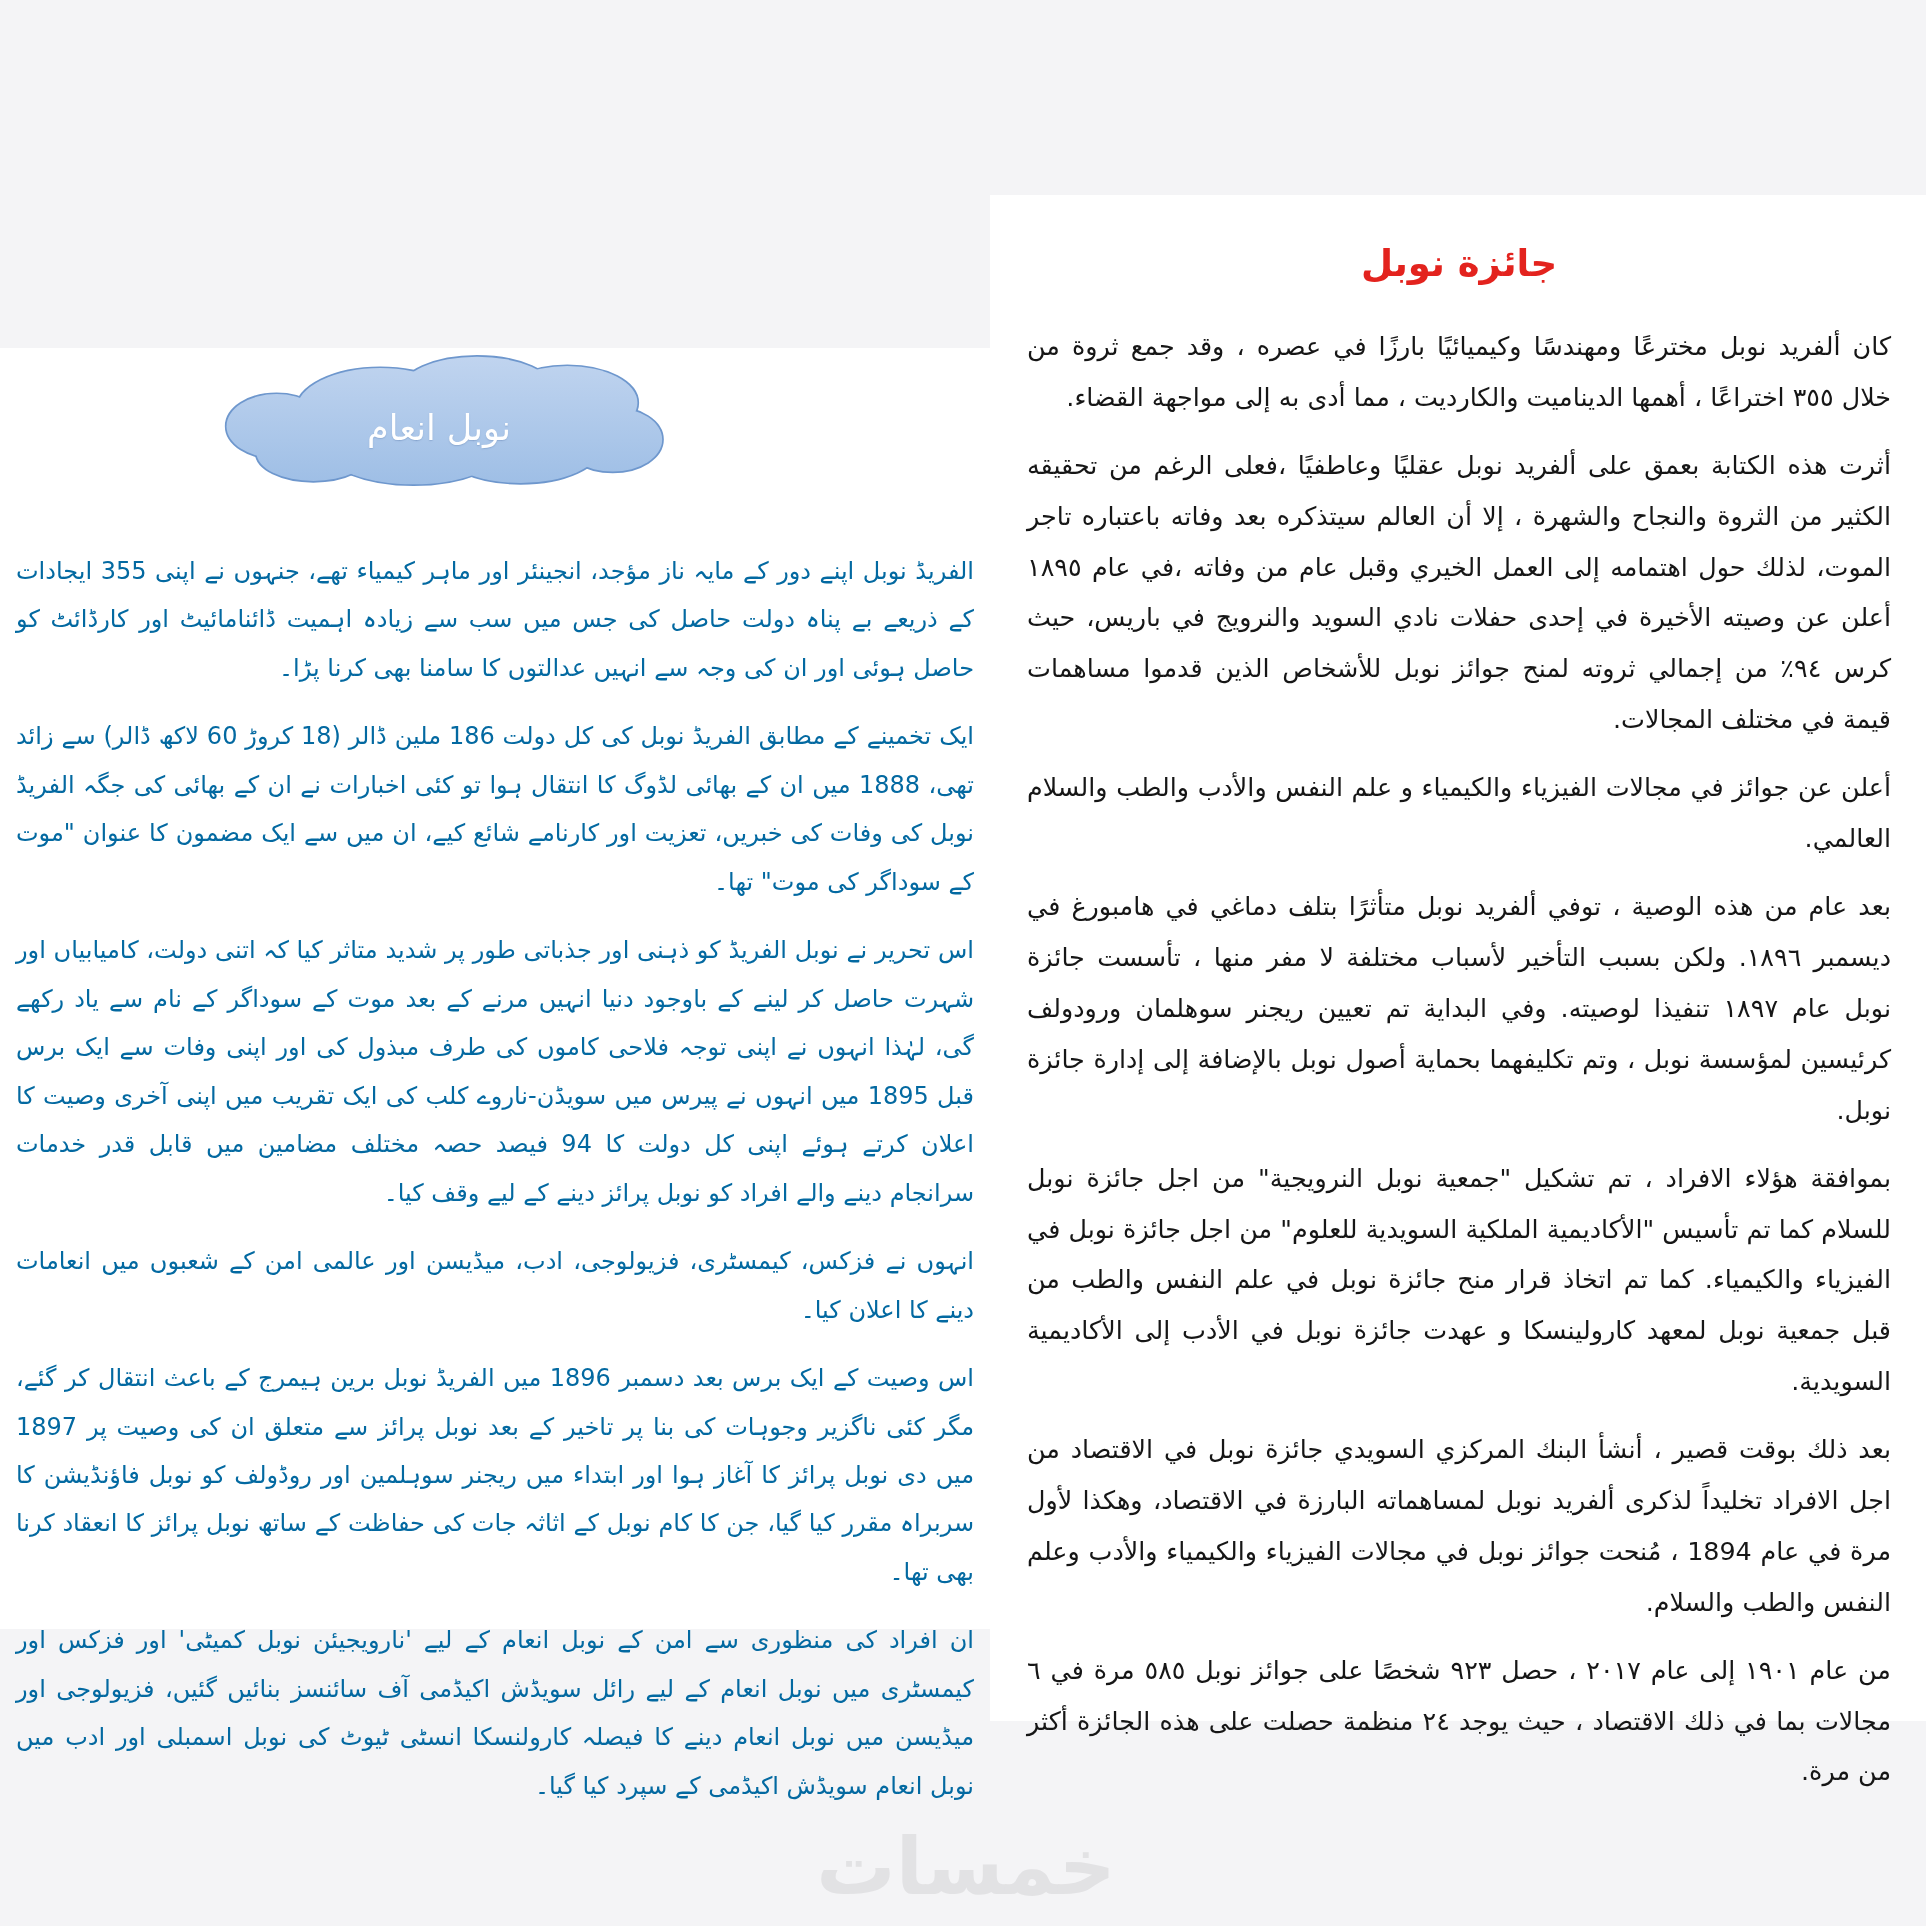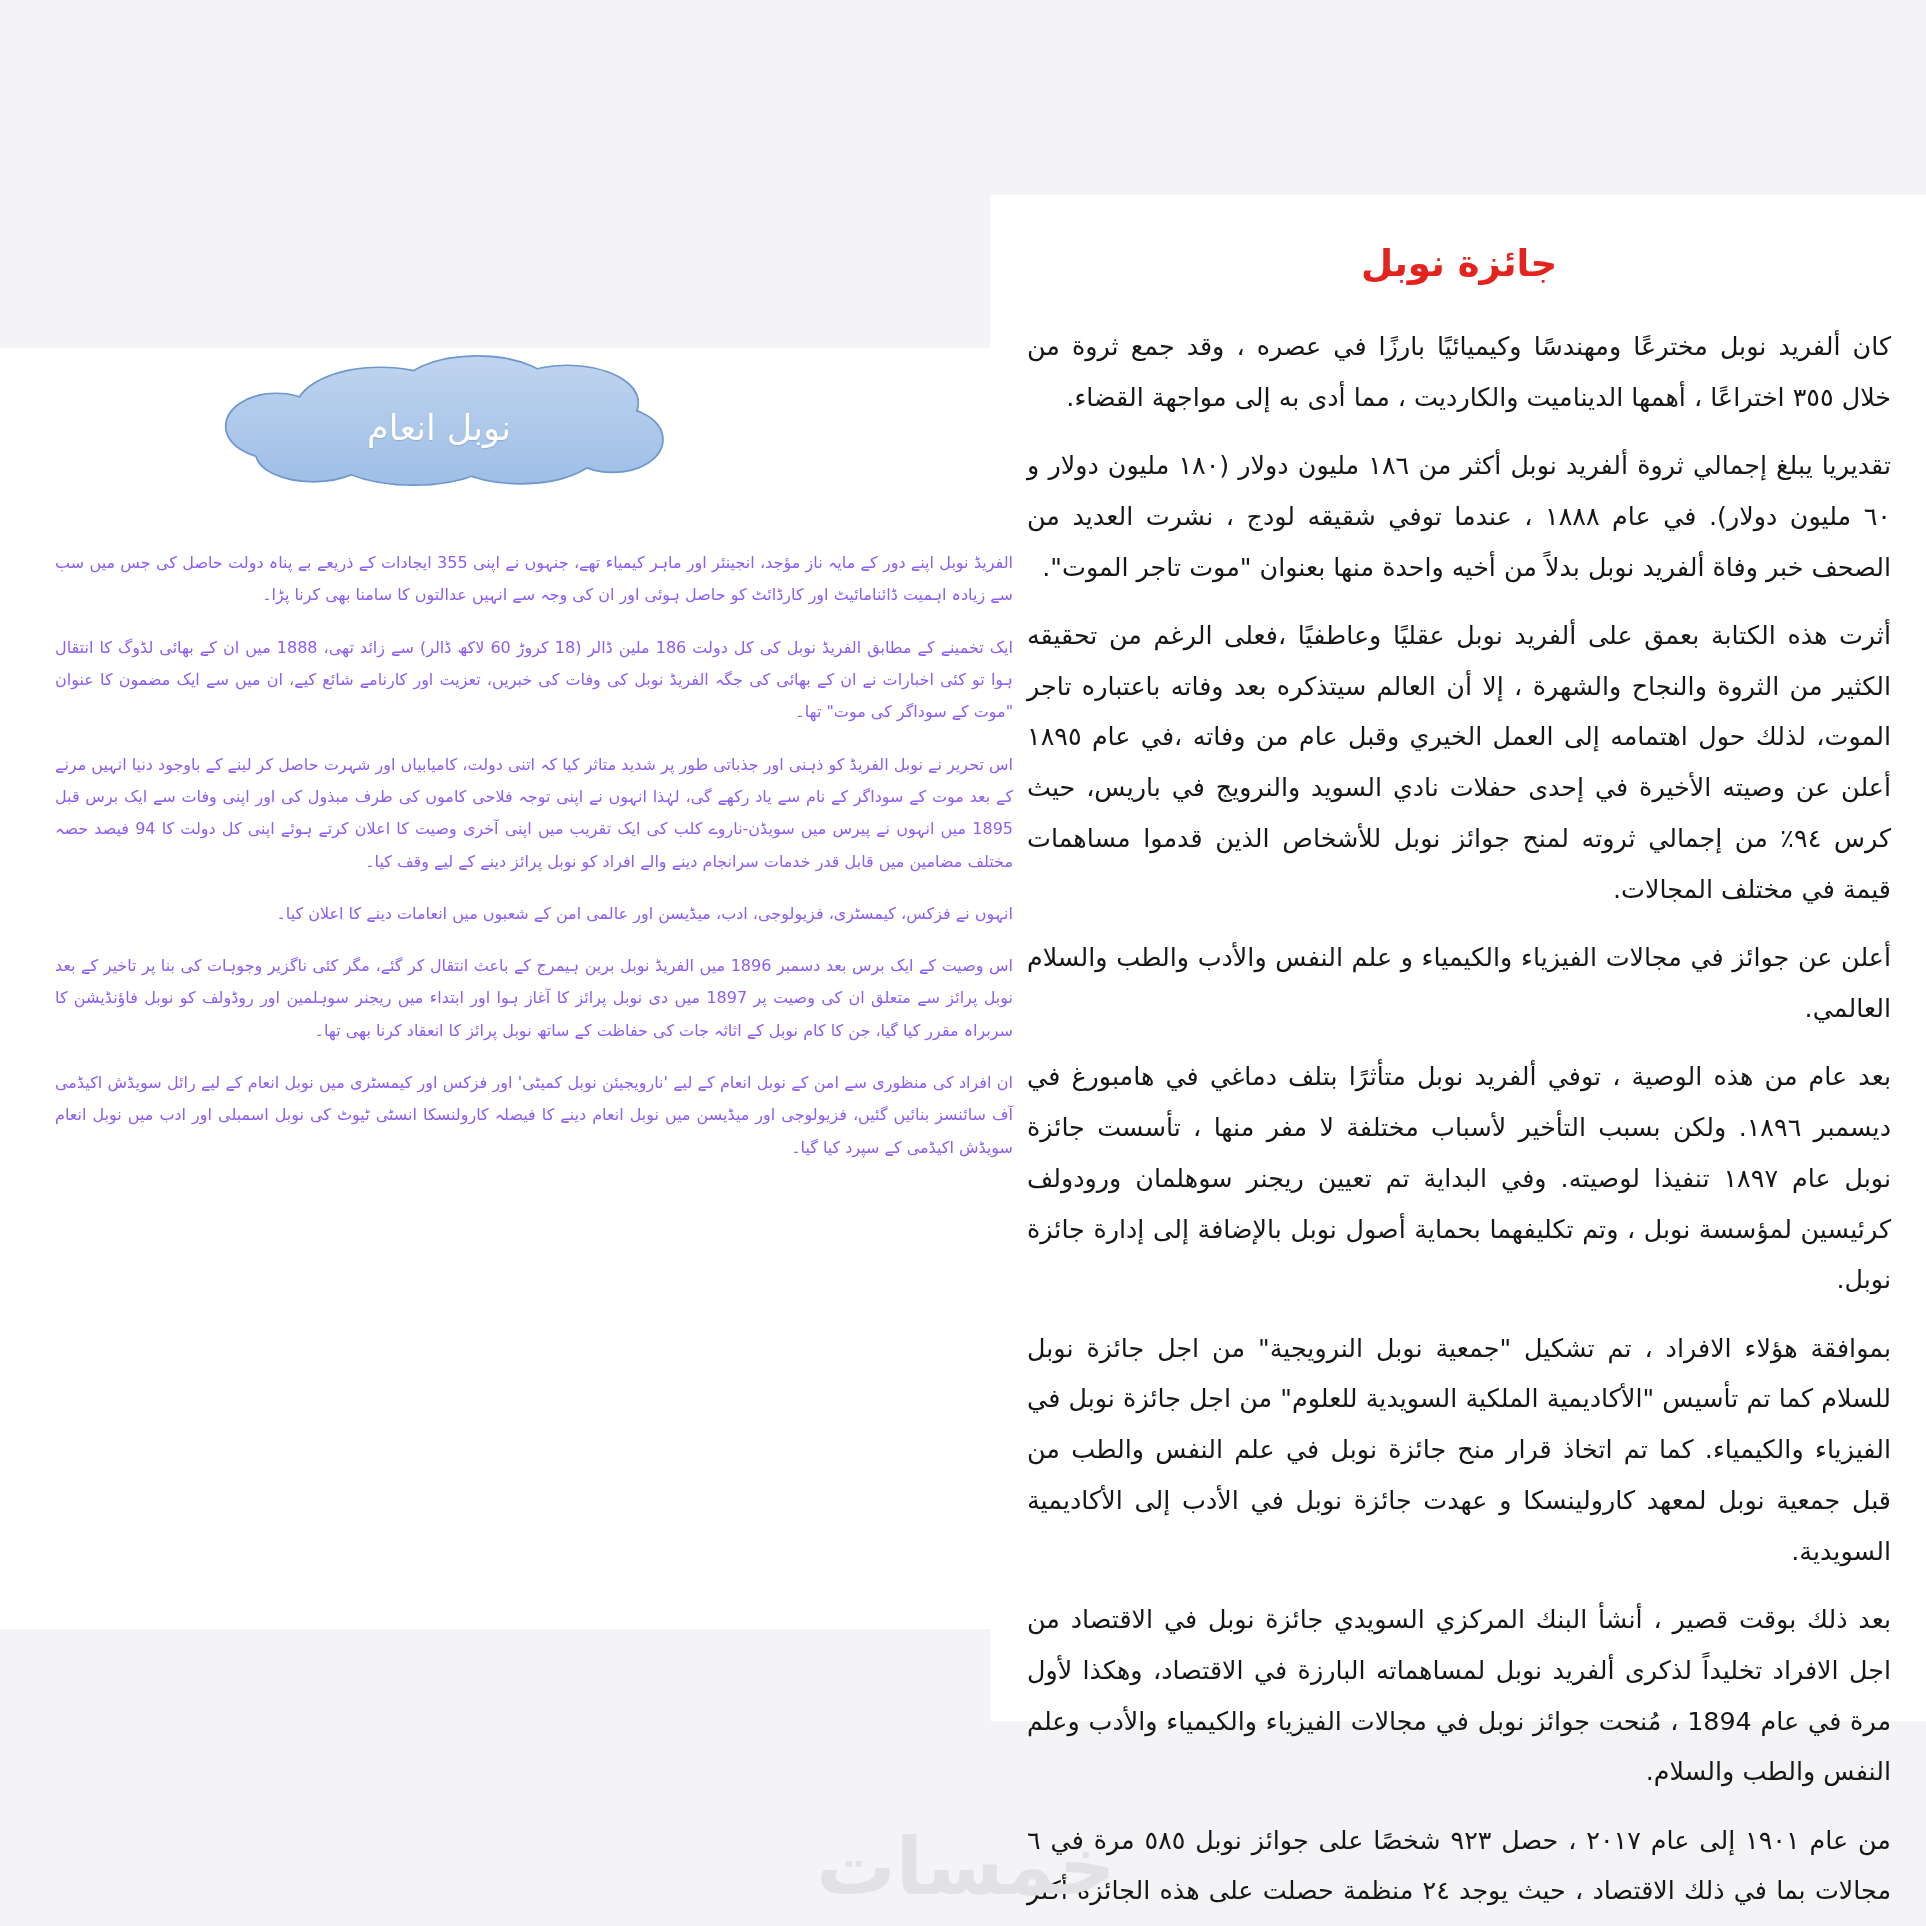--- a/index.html
+++ b/index.html
@@ -43,26 +43,25 @@
     font-size: 35px;
     white-space: nowrap;
     direction: rtl;
     text-shadow: 0 0.7px 1.3px rgba(90,120,170,0.35);
   }
   .urdu-text {
     position: absolute;
     left: 16px; top: 547px;
     width: 958px;
     direction: rtl;
-    color: #8b5cf6;
-    font-size: 16px;
+    color: #0369a1;
+    font-size: 24px;
     line-height: 2.02;
     text-align: justify;
     text-align-last: right;
-    margin-left: 39px;
   }
   .urdu-text p { margin: 0 0 20px 0; }
   .arabic-col {
     position: absolute;
     left: 1027px; top: 242px;
     width: 864px;
     direction: rtl;
     color: #161616;
   }
   .arabic-title {
@@ -139,21 +138,20 @@
     <p>ایک تخمینے کے مطابق الفریڈ نوبل کی کل دولت 186 ملین ڈالر (18 کروڑ 60 لاکھ ڈالر) سے زائد تھی، 1888 میں ان کے بھائی لڈوگ کا انتقال ہوا تو کئی اخبارات نے ان کے بھائی کی جگہ الفریڈ نوبل کی وفات کی خبریں، تعزیت اور کارنامے شائع کیے، ان میں سے ایک مضمون کا عنوان "موت کے سوداگر کی موت" تھا۔</p>
     <p>اس تحریر نے نوبل الفریڈ کو ذہنی اور جذباتی طور پر شدید متاثر کیا کہ اتنی دولت، کامیابیاں اور شہرت حاصل کر لینے کے باوجود دنیا انہیں مرنے کے بعد موت کے سوداگر کے نام سے یاد رکھے گی، لہٰذا انہوں نے اپنی توجہ فلاحی کاموں کی طرف مبذول کی اور اپنی وفات سے ایک برس قبل 1895 میں انہوں نے پیرس میں سویڈن-ناروے کلب کی ایک تقریب میں اپنی آخری وصیت کا اعلان کرتے ہوئے اپنی کل دولت کا 94 فیصد حصہ مختلف مضامین میں قابل قدر خدمات سرانجام دینے والے افراد کو نوبل پرائز دینے کے لیے وقف کیا۔</p>
     <p>انہوں نے فزکس، کیمسٹری، فزیولوجی، ادب، میڈیسن اور عالمی امن کے شعبوں میں انعامات دینے کا اعلان کیا۔</p>
     <p>اس وصیت کے ایک برس بعد دسمبر 1896 میں الفریڈ نوبل برین ہیمرج کے باعث انتقال کر گئے، مگر کئی ناگزیر وجوہات کی بنا پر تاخیر کے بعد نوبل پرائز سے متعلق ان کی وصیت پر 1897 میں دی نوبل پرائز کا آغاز ہوا اور ابتداء میں ریجنر سوہلمین اور روڈولف کو نوبل فاؤنڈیشن کا سربراہ مقرر کیا گیا، جن کا کام نوبل کے اثاثہ جات کی حفاظت کے ساتھ نوبل پرائز کا انعقاد کرنا بھی تھا۔</p>
     <p>ان افراد کی منظوری سے امن کے نوبل انعام کے لیے 'نارویجیئن نوبل کمیٹی' اور فزکس اور کیمسٹری میں نوبل انعام کے لیے رائل سویڈش اکیڈمی آف سائنسز بنائیں گئیں، فزیولوجی اور میڈیسن میں نوبل انعام دینے کا فیصلہ کارولنسکا انسٹی ٹیوٹ کی نوبل اسمبلی اور ادب میں نوبل انعام سویڈش اکیڈمی کے سپرد کیا گیا۔</p>
   </div>
 
   <div class="arabic-col">
     <p class="arabic-title">جائزة نوبل</p>
     <p class="body">كان ألفريد نوبل مخترعًا ومهندسًا وكيميائيًا بارزًا في عصره ، وقد جمع ثروة من خلال ٣٥٥ اختراعًا ، أهمها الديناميت والكارديت ، مما أدى به إلى مواجهة القضاء.</p>
-    <p class="body">تقديريا يبلغ إجمالي ثروة ألفريد نوبل أكثر من ١٨٦ مليون دولار (١٨٠ مليون دولار و ٦٠ مليون دولار). في عام ١٨٨٨ ، عندما توفي شقيقه لودج ، نشرت العديد من الصحف خبر وفاة ألفريد نوبل بدلاً من أخيه واحدة منها بعنوان "موت تاجر الموت".</p>
     <p class="body">أثرت هذه الكتابة بعمق على ألفريد نوبل عقليًا وعاطفيًا ،فعلى الرغم من تحقيقه الكثير من الثروة والنجاح والشهرة ، إلا أن العالم سيتذكره بعد وفاته باعتباره تاجر الموت، لذلك حول اهتمامه إلى العمل الخيري وقبل عام من وفاته ،في عام ١٨٩٥ أعلن عن وصيته الأخيرة في إحدى حفلات نادي السويد والنرويج في باريس، حيث كرس ٩٤٪ من إجمالي ثروته  لمنح جوائز نوبل للأشخاص الذين قدموا مساهمات قيمة في مختلف المجالات.</p>
     <p class="body">أعلن عن جوائز في مجالات الفيزياء والكيمياء و علم النفس والأدب والطب والسلام العالمي.</p>
     <p class="body">بعد عام من هذه الوصية ، توفي ألفريد نوبل متأثرًا بتلف دماغي في هامبورغ في ديسمبر ١٨٩٦. ولكن بسبب التأخير لأسباب مختلفة لا مفر منها ، تأسست جائزة نوبل عام ١٨٩٧ تنفيذا لوصيته. وفي البداية تم تعيين ريجنر سوهلمان ورودولف كرئيسين لمؤسسة نوبل ، وتم تكليفهما بحماية أصول نوبل بالإضافة إلى إدارة جائزة نوبل.</p>
     <p class="body">بموافقة هؤلاء الافراد ، تم تشكيل "جمعية نوبل النرويجية" من اجل جائزة نوبل للسلام كما تم تأسيس "الأكاديمية الملكية السويدية للعلوم" من اجل جائزة نوبل في الفيزياء والكيمياء. كما تم اتخاذ قرار منح جائزة نوبل في علم النفس والطب من قبل جمعية نوبل لمعهد كارولينسكا و عهدت جائزة نوبل في الأدب إلى الأكاديمية السويدية.</p>
     <p class="body">بعد ذلك بوقت قصير ، أنشأ البنك المركزي السويدي جائزة نوبل في الاقتصاد من اجل الافراد تخليداً لذكرى ألفريد نوبل لمساهماته البارزة في الاقتصاد، وهكذا لأول مرة في عام 1894 ، مُنحت جوائز نوبل في مجالات الفيزياء والكيمياء والأدب وعلم النفس والطب والسلام.</p>
     <p class="body">من عام ١٩٠١ إلى عام ٢٠١٧ ، حصل ٩٢٣ شخصًا على جوائز نوبل ٥٨٥ مرة في ٦ مجالات بما في ذلك الاقتصاد ، حيث يوجد ٢٤ منظمة حصلت على هذه الجائزة أكثر من مرة.</p>
   </div>
 
   <div class="watermark">خمسات</div>
 

